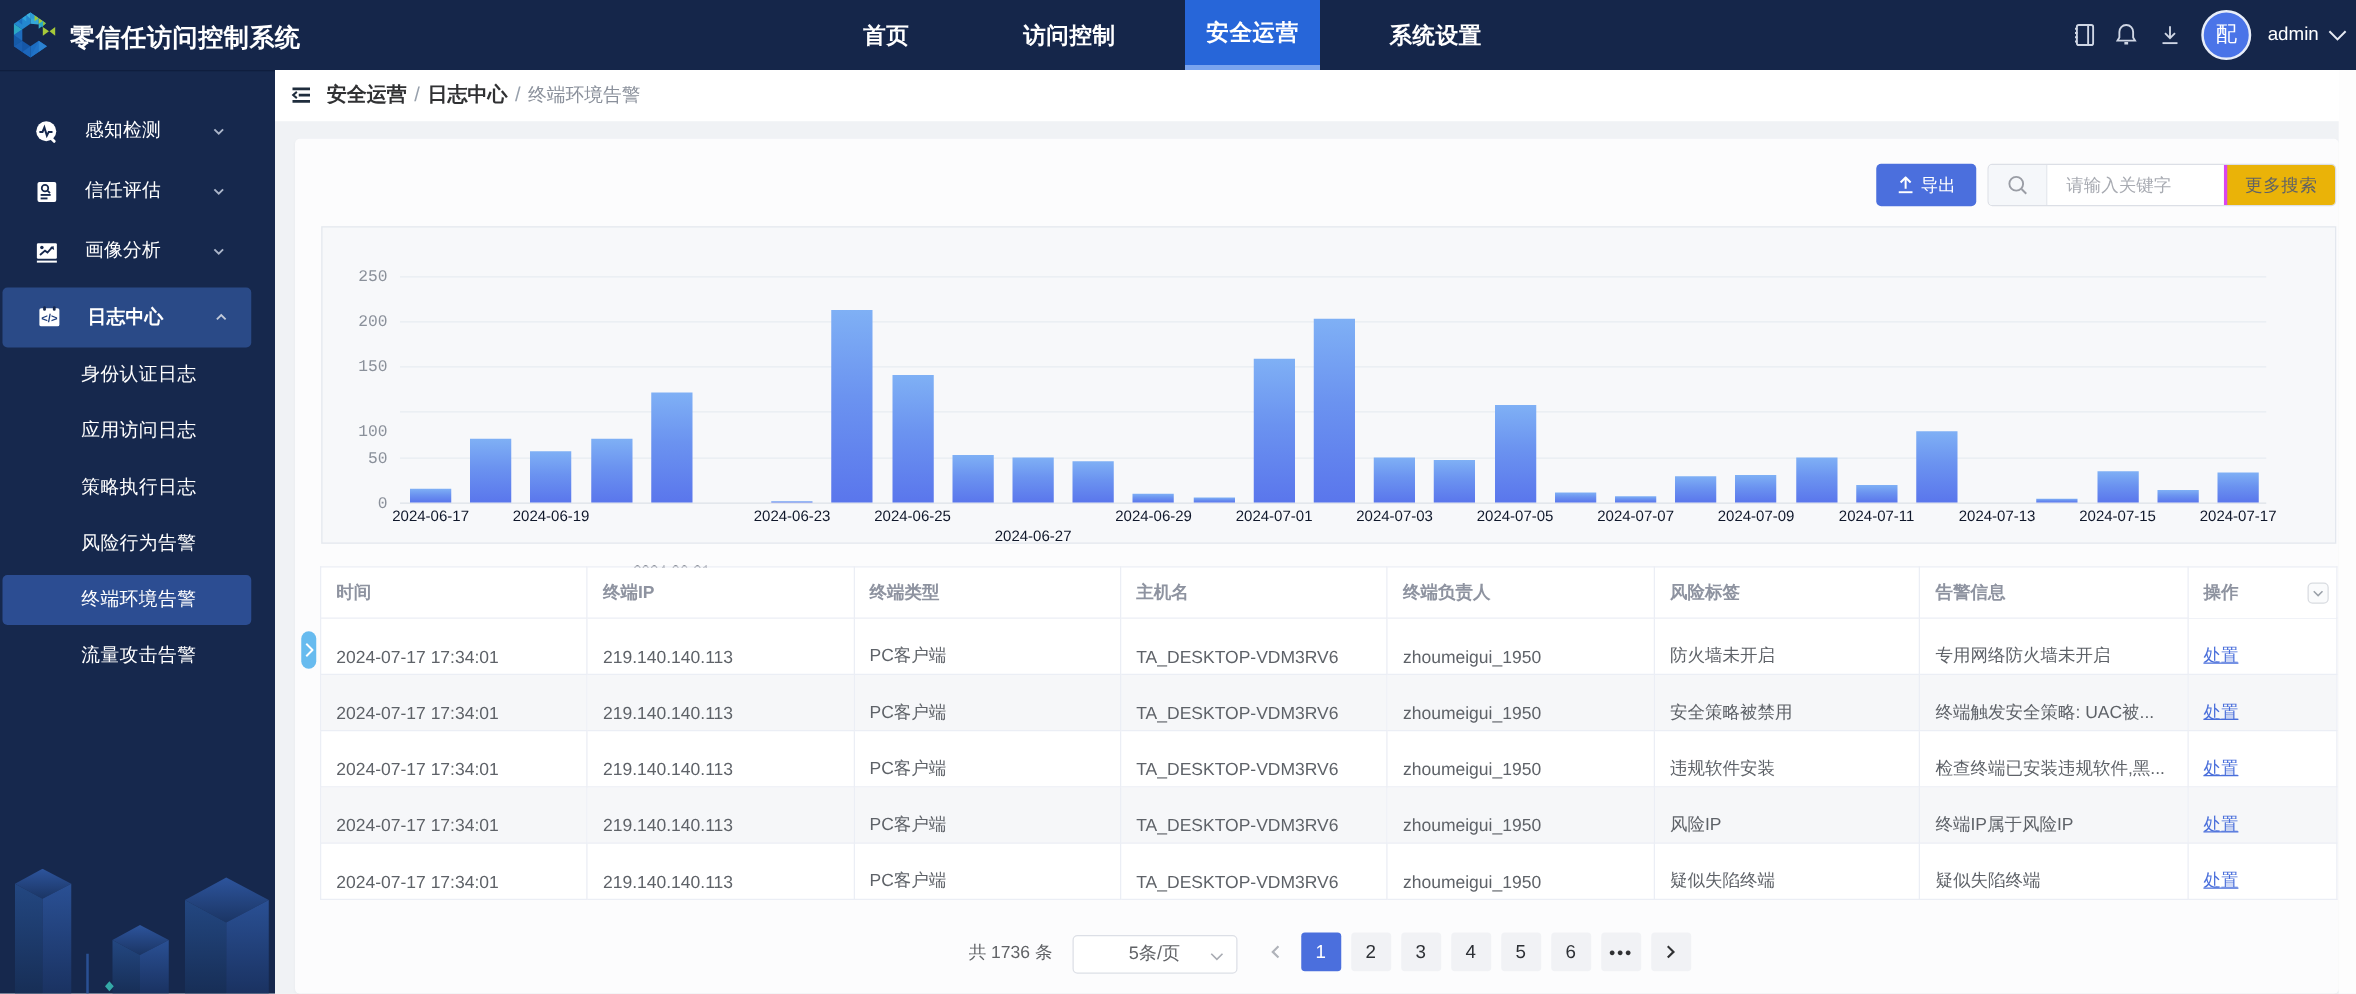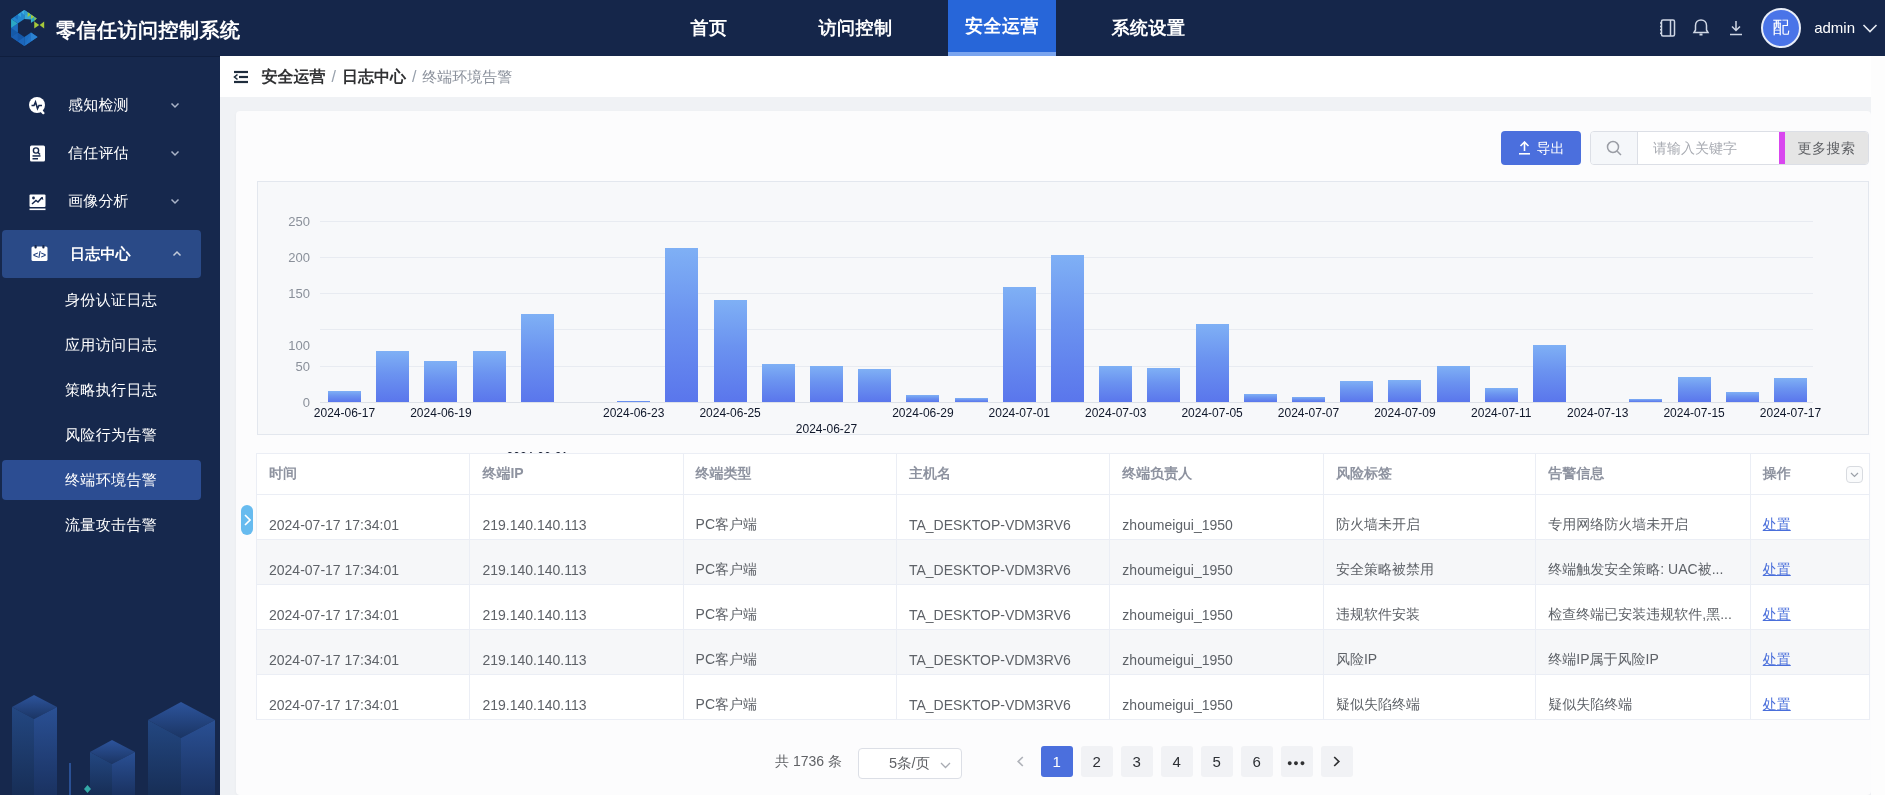--- a/index.html
+++ b/index.html
@@ -32,38 +32,38 @@
 #buildings { position:absolute; left:0; bottom:0; }
 
 #crumb .c-inner { position:absolute; left:13px; top:0; height:41px; line-height:41px; font-size:16px; color:#303133; white-space:nowrap; }
 #crumb .sep { color:#97a0ac; font-weight:normal; margin:0 6px; }
 #crumb .last { color:#8a909b; font-weight:normal; font-size:15px; }
 
 #exportbtn { position:absolute; left:1265px; top:20px; width:80px; height:34px; background:#4b6fdd; border-radius:4px; color:#fff; font-size:14px; text-align:center; line-height:34px; }
 #searchgrp { position:absolute; left:1354px; top:20px; width:279px; height:34px; border:1px solid #dcdfe6; border-radius:4px; background:#fff; display:flex; }
 #searchgrp .mag { width:47px; background:#f5f7fa; border-right:1px solid #dcdfe6; border-radius:3px 0 0 3px; position:relative; }
 #searchgrp .inp { flex:1; line-height:32px; padding-left:15px; color:#a8abb2; font-size:14px; }
-#searchgrp .more { width:89px; background:#e5e5e5; border-left:6px solid #d946ef; border-radius:0 3px 3px 0; line-height:32px; text-align:center; color:#606266; font-size:14px; letter-spacing:0.5px; }
+#searchgrp .more { width:89px; background:#eab308; border-left:3px solid #d946ef; border-radius:0 3px 3px 0; line-height:32px; text-align:center; color:#606266; font-size:14px; letter-spacing:0.5px; }
 
 #chart { position:absolute; left:21px; top:70px; width:1612px; height:254px; background:#f7f8fa; border:1px solid #e3e7ee; }
 .gline { position:absolute; left:62px; width:1493px; height:1px; background:#e8ebf1; }
 .gbase { position:absolute; left:62px; width:1493px; height:1px; background:#dde1e8; }
-.ylab { position:absolute; left:12px; width:40px; text-align:right; font-size:13px; color:#8a909a; }
+.ylab { position:absolute; left:12px; width:40px; text-align:right; font-size:13px; color:#8a909a;font-family:Liberation Mono, monospace; }
 .xlab { position:absolute; width:80px; text-align:center; font-size:12px; color:#0f172a; }
 .bar { position:absolute; width:33px; background:linear-gradient(180deg,#7fb0f5 0%, #6b93f0 45%, #5a76ec 100%); }
 
 #tbl { position:absolute; left:20px; top:342px; width:1613px; border-collapse:collapse; table-layout:fixed; font-size:14px; }
 #tbl th { height:41px; font-weight:bold; color:#8e93a0; text-align:left; padding:0 0 0 12px; border:1px solid #ebeef5; background:#fff; }
 #tbl td { height:45px; color:#5e6268; text-align:left; padding:16px 10px 0 12px; border:1px solid #ebeef5; background:#fff; white-space:nowrap; overflow:hidden; }
 #tbl tr.alt td { background:#f6f7f9; }
 #tbl td.op a { color:#4a6fdb; text-decoration:underline; }
 
 #pager { position:absolute; left:0; top:635px; width:1633px; height:32px; }
 #pager .total { position:absolute; left:539px; top:7px; font-size:14px; color:#606266; }
-#pager .psel { position:absolute; left:621.5px; top:1.5px; width:104px; height:31px; border:1px solid #dcdfe6; border-radius:4px; background:#fff; font-size:14.5px; color:#606266; text-align:center; line-height:29px; }
+#pager .psel { position:absolute; left:621.5px; top:1.5px; width:132px; height:31px; border:1px solid #dcdfe6; border-radius:4px; background:#fff; font-size:14.5px; color:#606266; text-align:center; line-height:29px; }
 .pbtn { position:absolute; top:0.3px; width:32px; height:31px; background:#f1f2f5; border-radius:3px; text-align:center; line-height:31px; font-size:15px; color:#2d3035; }
 .pbtn.on { background:#4b6fdd; color:#fff; }
 .pbtn.nobg { background:transparent; }
 </style>
 </head>
 <body>
 <div id="topbar">
   <svg id="logo" width="38" height="42" viewBox="0 0 46 42" preserveAspectRatio="none">
     <g>
 

